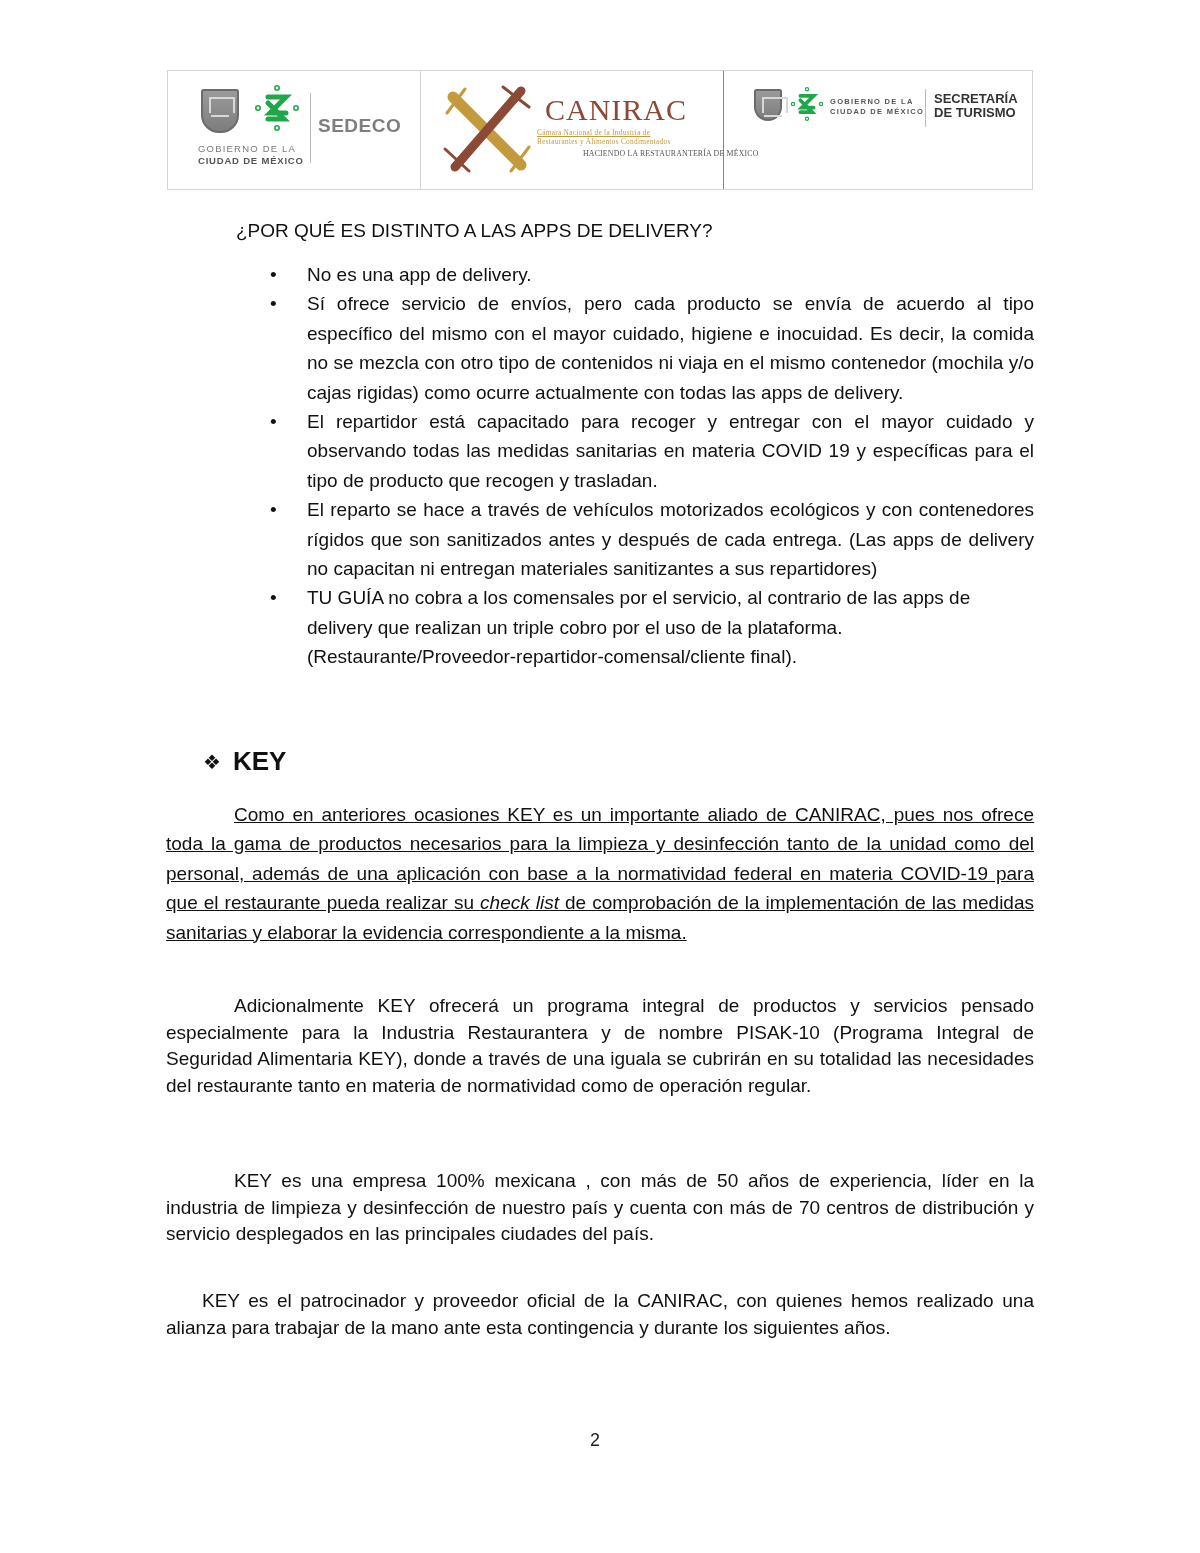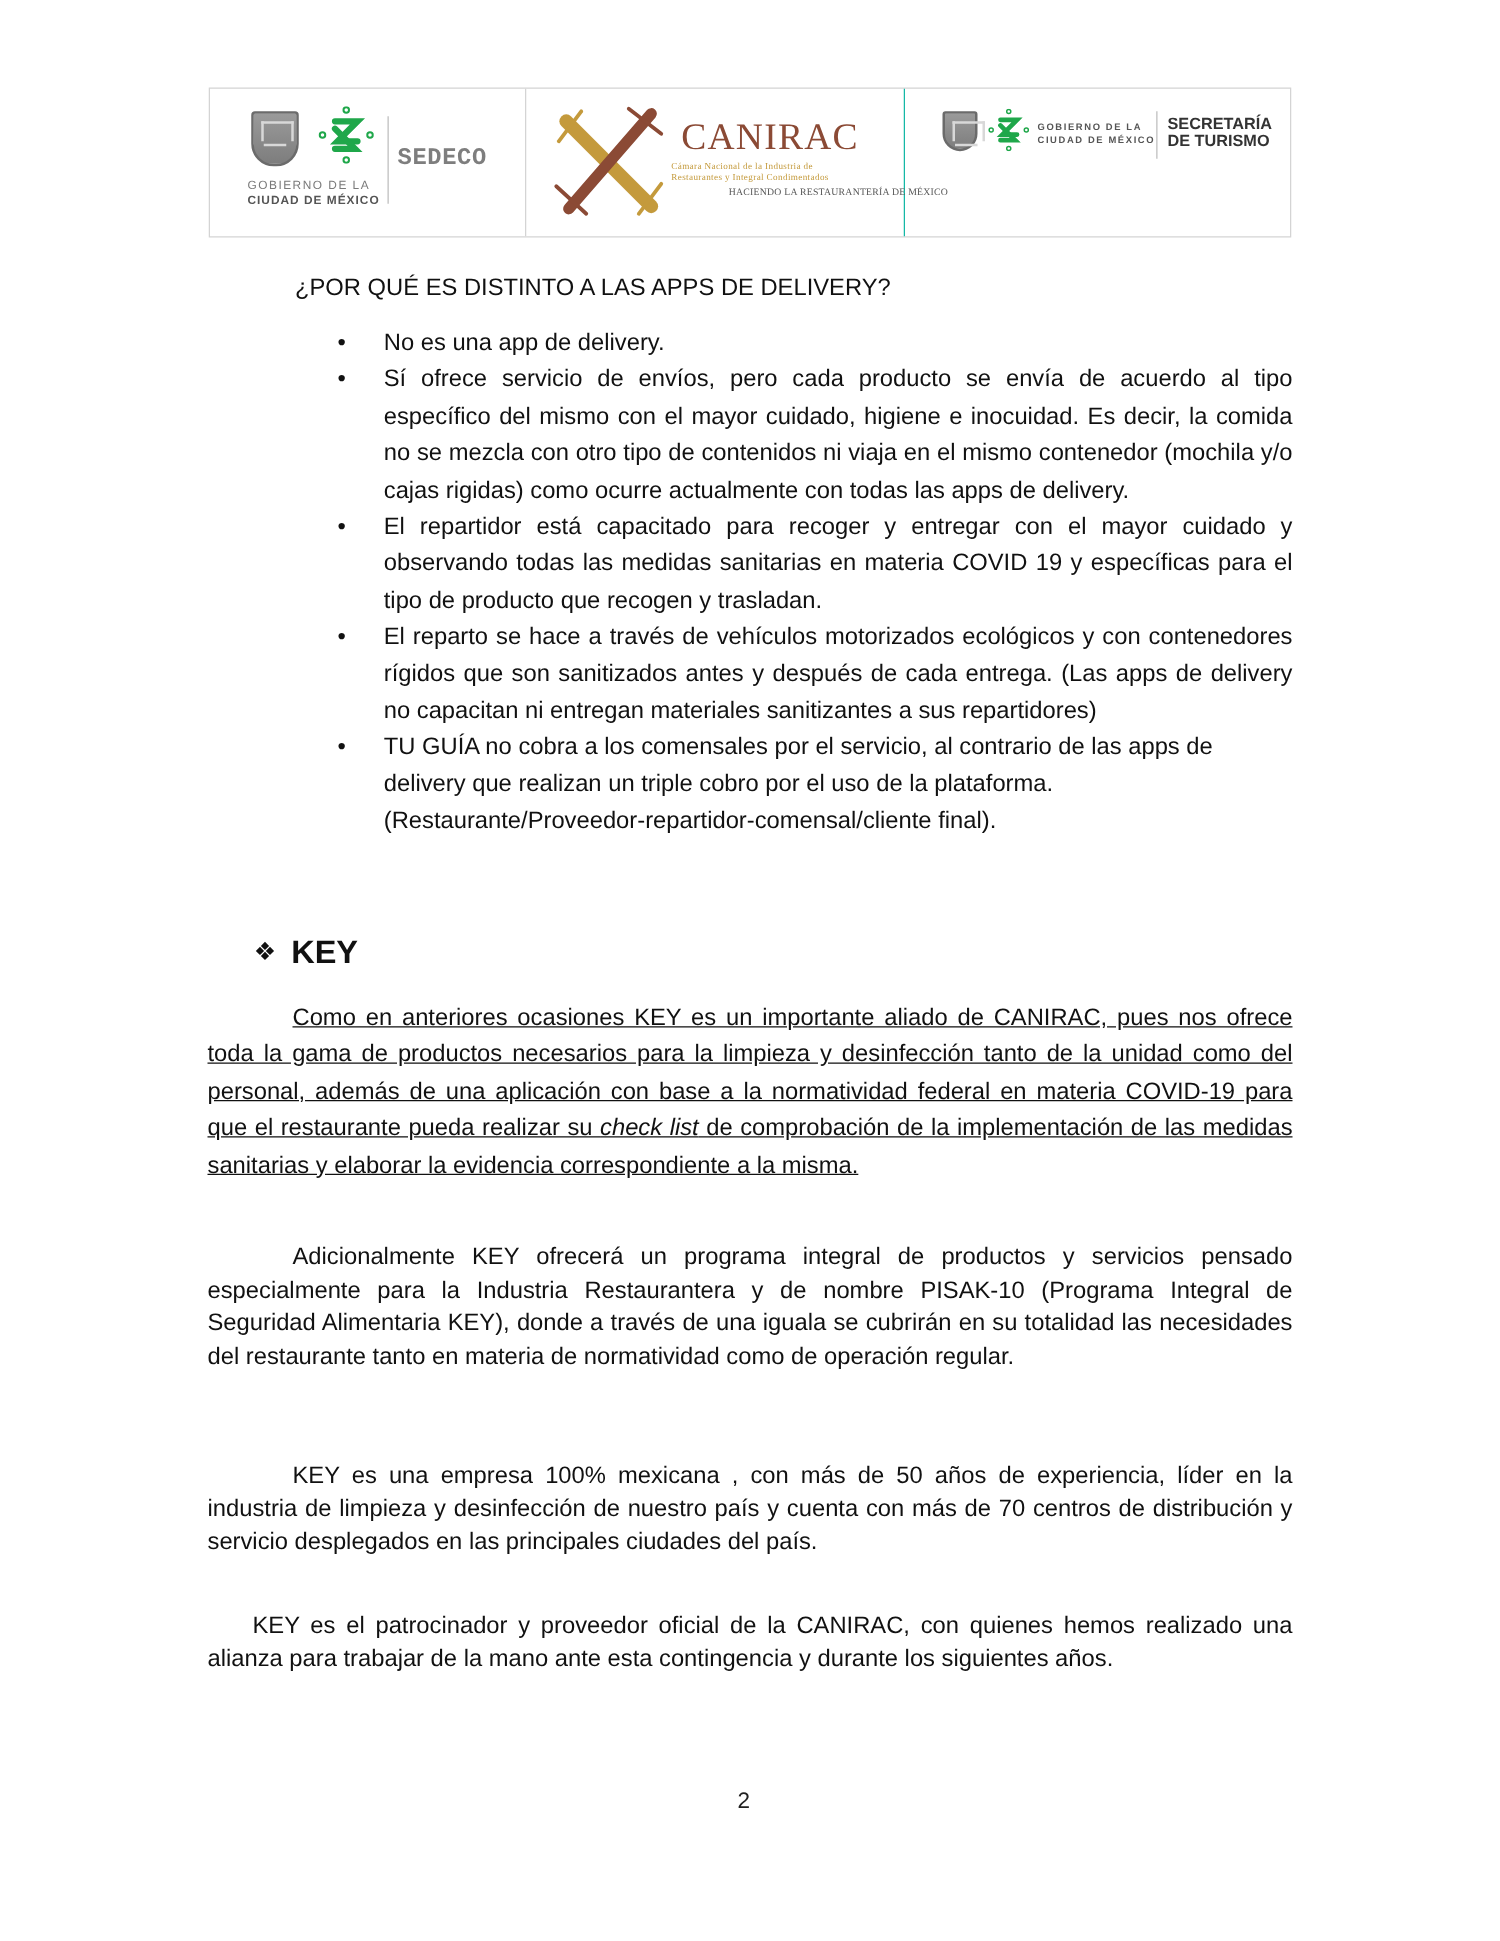--- a/index.html
+++ b/index.html
@@ -13,21 +13,21 @@
   .cell-3 { flex: 1; }
 
   .shield { position: absolute; width: 38px; height: 44px; background: linear-gradient(#9a9a9a, #7d7d7d); border-radius: 3px 3px 18px 18px; border: 2px solid #6b6b6b; box-sizing: border-box; }
   .shield::before { content: ""; position: absolute; left: 6px; top: 6px; width: 22px; height: 14px; border: 2px solid #d8d8d8; border-bottom: none; }
   .shield::after { content: ""; position: absolute; left: 8px; top: 24px; width: 18px; height: 6px; border-top: 2px solid #d8d8d8; }
 
   .cdmx-emblem { position: absolute; width: 46px; height: 46px; }
   .gov-text { position: absolute; font-size: 9.5px; letter-spacing: 1.2px; color: #7a7a7a; line-height: 12px; }
   .gov-text b { color: #555; font-weight: bold; letter-spacing: 0.8px; }
   .vline { position: absolute; width: 1px; background: #bdbdbd; }
-  .sedeco { position: absolute; font-size: 19px; font-weight: bold; color: #7e7e7e; letter-spacing: 0.5px; font-family: Liberation Mono, monospace; }
+  .sedeco { position: absolute; font-size: 19px; font-weight: bold; color: #7e7e7e; letter-spacing: 0.5px; }
 
   .canirac-forks { position: absolute; left: 20px; top: 12px; width: 92px; height: 92px; }
   .canirac-title { position: absolute; left: 124px; top: 22px; font-family: "Liberation Serif", serif; font-size: 30px; color: #8b4a35; letter-spacing: 1px; }
   .canirac-sub { position: absolute; left: 116px; font-family: "Liberation Serif", serif; font-size: 7.3px; color: #c49a3c; letter-spacing: 0.3px; white-space: nowrap; }
   .canirac-tag { position: absolute; left: 114px; top: 78px; font-family: "Liberation Serif", serif; font-size: 7.8px; color: #555; letter-spacing: 0.2px; white-space: nowrap; padding-left: 48px; }
 
   .gov-small { position: absolute; font-size: 7.5px; letter-spacing: 1.3px; color: #555; line-height: 10px; font-weight: bold; }
   .sectur { position: absolute; font-size: 13px; font-weight: bold; color: #333; line-height: 14px; }
 
   
@@ -75,22 +75,22 @@
       <g stroke-linecap="round">
         <line x1="12" y1="14" x2="80" y2="82" stroke="#c49a3c" stroke-width="11"></line>
         <line x1="80" y1="8" x2="14" y2="84" stroke="#8b4a35" stroke-width="9"></line>
         <line x1="6" y1="30" x2="24" y2="6" stroke="#c49a3c" stroke-width="3"></line>
         <line x1="70" y1="88" x2="88" y2="64" stroke="#c49a3c" stroke-width="3"></line>
         <line x1="62" y1="4" x2="88" y2="24" stroke="#8b4a35" stroke-width="3"></line>
         <line x1="4" y1="66" x2="28" y2="88" stroke="#8b4a35" stroke-width="3"></line>
       </g>
     </svg>
     <div class="canirac-title">CANIRAC</div>
-    <div class="canirac-sub" style="top:57px;">Cámara Nacional de la Industria de</div>
-    <div class="canirac-sub" style="top:66px;">Restaurantes y Integral Condimentados</div>
+    <div class="canirac-sub" style="top:57px;text-decoration:underline;">Cámara Nacional de la Industria de</div>
+    <div class="canirac-sub" style="top:66px;">Restaurantes y Alimentos Condimentados</div>
     <div class="canirac-tag">HACIENDO LA RESTAURANTERÍA DE MÉXICO</div>
   </div>
 
   <div class="header-cell cell-3">
     <div class="shield" style="left:30px; top:18px; width:28px; height:32px;"></div>
     <svg class="cdmx-emblem" style="left:66px; top:16px; width:34px; height:34px;" viewBox="0 0 46 46">
       <g fill="none" stroke="#1fa74a" stroke-width="5" stroke-linecap="round">
         <path d="M14 12 L32 12 L16 28 L32 28"></path>
         <path d="M14 18 L30 34 L14 34"></path>
       </g>

